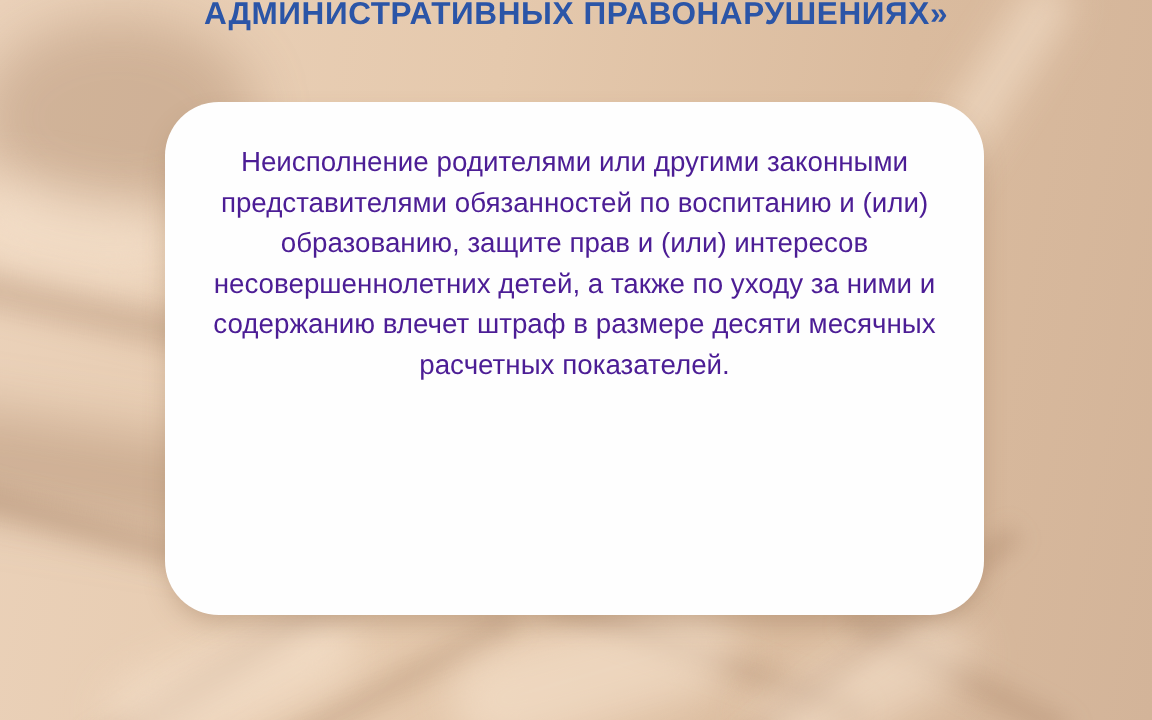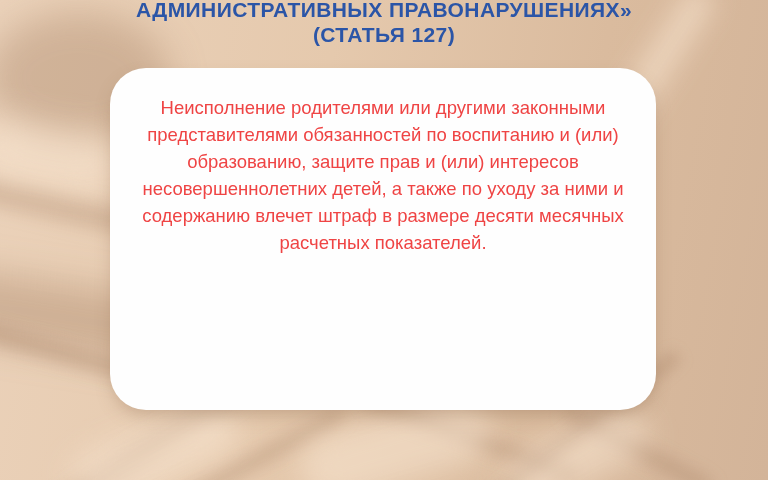--- a/index.html
+++ b/index.html
@@ -69,21 +69,21 @@
     height: 342px;
     background: #fefefe;
     border-radius: 36px;
     box-shadow: 0 8px 18px -4px rgba(130, 92, 62, 0.35);
     box-sizing: border-box;
     padding: 26px 11px 20px 11px;
   }
   .card p {
     margin: 0;
     text-align: center;
-    color: #ef4444;
+    color: #4c1d95;
     font-size: 18.5px;
     line-height: 27px;
   }
 </style>
 </head>
 <body>
 
 <div class="screen">
 
   <div class="bg">
@@ -98,20 +98,19 @@
     <i class="sh dark  d-streakb5"></i>
     <i class="sh light l-left"></i>
     <i class="sh light l-bottom1"></i>
     <i class="sh light l-bottom2"></i>
     <i class="sh light l-bottom3"></i>
     <i class="sh light l-topright"></i>
   </div>
 
   <div class="header">
     <div>АДМИНИСТРАТИВНЫХ ПРАВОНАРУШЕНИЯХ»</div>
-    <div>(СТАТЬЯ 127)</div>
   </div>
 
   <div class="card">
     <p>Неисполнение родителями или другими законными представителями обязанностей по воспитанию и (или) образованию, защите прав и (или) интересов несовершеннолетних детей, а также по уходу за ними и содержанию влечет штраф в размере десяти месячных расчетных показателей.</p>
   </div>
 
 </div>
 
 </body></html>

